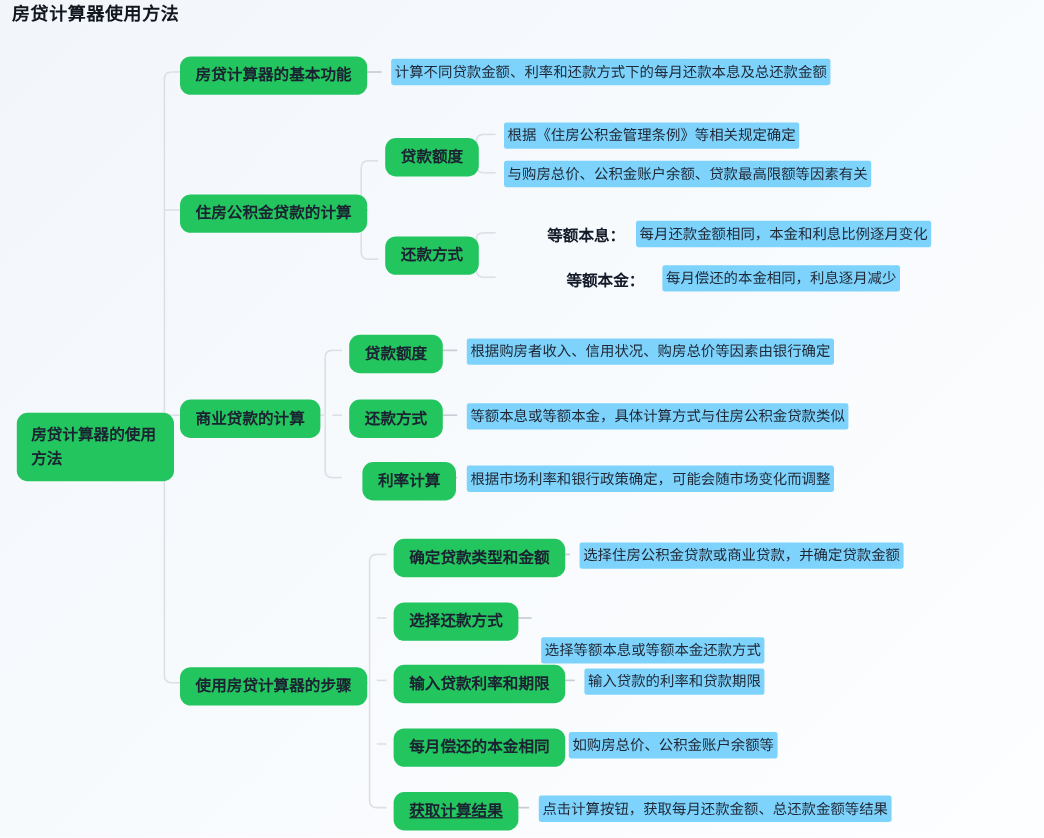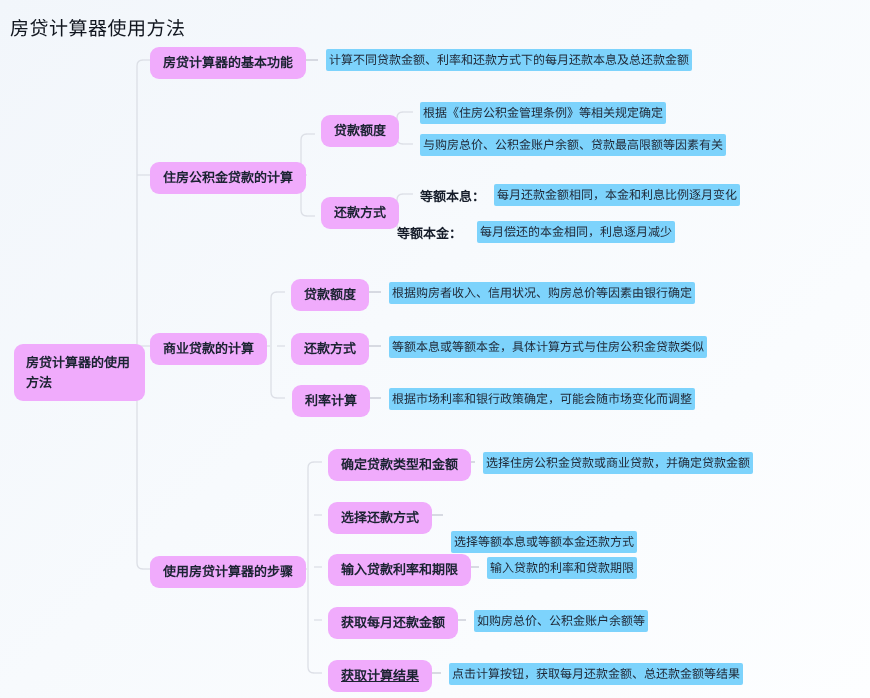--- a/index.html
+++ b/index.html
@@ -19,23 +19,23 @@
 
   #canvas {
     position: absolute;
     inset: 0;
   }
 
   
   #page-title {
     position: absolute;
     left: 10px;
-    top: 13px;
-    font-size: 19px;
-    font-weight: normal;
+    top: 0;
+    font-size: 15px;
+    font-weight: bold;
     letter-spacing: 0.5px;
     color: #11161f;
     white-space: nowrap;
   }
 
   
   #connectors {
     position: absolute;
     left: 0;
     top: 0;
@@ -56,21 +56,21 @@
   
   .node {
     position: absolute;
     box-sizing: border-box;
     display: flex;
     align-items: center;
     white-space: nowrap;
   }
 
   .pill {
-    background: #f0abfc;
+    background: #22c55e;
     border-radius: 9px;
     padding: 7px 13px;
     font-size: 13px;
     font-weight: bold;
     color: #1b2332;
     line-height: 1.35;
   }
 
   .pill.root {
     white-space: normal;
@@ -93,20 +93,21 @@
     display: flex;
     align-items: center;
     gap: 9px;
   }
   .leaf-key {
     font-size: 13px;
     font-weight: bold;
     color: #151c29;
     background: none;
     padding: 0;
+    margin-left: 36px;
   }
 </style>
 </head>
 <body>
 
 <div id="canvas">
 
   <div id="page-title">房贷计算器使用方法</div>
 
   <svg id="connectors" viewBox="0 0 870 698" width="870" height="698">
@@ -192,21 +193,21 @@
     <span class="leaf">与购房总价、公积金账户余额、贷款最高限额等因素有关</span>
   </div>
 
   <div class="node" style="left:321px; top:197px;">
     <span class="pill">还款方式</span>
   </div>
   <div class="node leaf-pair" style="left:420px; top:184px;">
     <span class="leaf-key">等额本息：</span>
     <span class="leaf">每月还款金额相同，本金和利息比例逐月变化</span>
   </div>
-  <div class="node leaf-pair" style="left:397px; top:221px;gap:15px;">
+  <div class="node leaf-pair" style="left:436px; top:221px;gap:15px;">
     <span class="leaf-key">等额本金：</span>
     <span class="leaf">每月偿还的本金相同，利息逐月减少</span>
   </div>
 
   <div class="node" style="left:150px; top:333px;">
     <span class="pill">商业贷款的计算</span>
   </div>
 
   <div class="node" style="left:291px; top:279px;">
     <span class="pill">贷款额度</span>
@@ -215,21 +216,21 @@
     <span class="leaf">根据购房者收入、信用状况、购房总价等因素由银行确定</span>
   </div>
 
   <div class="node" style="left:291px; top:333px;">
     <span class="pill">还款方式</span>
   </div>
   <div class="node" style="left:389px; top:336px;">
     <span class="leaf">等额本息或等额本金，具体计算方式与住房公积金贷款类似</span>
   </div>
 
-  <div class="node" style="left:292px; top:385px;text-align:center;">
+  <div class="node" style="left:302px; top:385px;text-align:center;">
     <span class="pill">利率计算</span>
   </div>
   <div class="node" style="left:389px; top:388px;">
     <span class="leaf">根据市场利率和银行政策确定，可能会随市场变化而调整</span>
   </div>
 
   <div class="node" style="left:150px; top:556px;">
     <span class="pill">使用房贷计算器的步骤</span>
   </div>
 
@@ -248,21 +249,21 @@
   </div>
 
   <div class="node" style="left:328px; top:554px;">
     <span class="pill">输入贷款利率和期限</span>
   </div>
   <div class="node" style="left:487px; top:557px;">
     <span class="leaf">输入贷款的利率和贷款期限</span>
   </div>
 
   <div class="node" style="left:328px; top:607px;">
-    <span class="pill">获取每月还款金额</span>
+    <span class="pill">每月偿还的本金相同</span>
   </div>
   <div class="node" style="left:474px; top:610px;">
     <span class="leaf">如购房总价、公积金账户余额等</span>
   </div>
 
   <div class="node" style="left:328px; top:660px;text-decoration:underline;">
     <span class="pill">获取计算结果</span>
   </div>
   <div class="node" style="left:449px; top:663px;">
     <span class="leaf">点击计算按钮，获取每月还款金额、总还款金额等结果</span>

